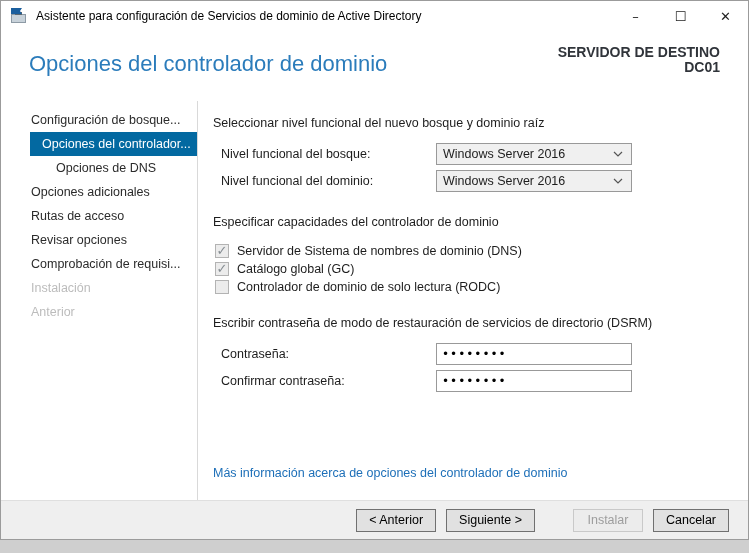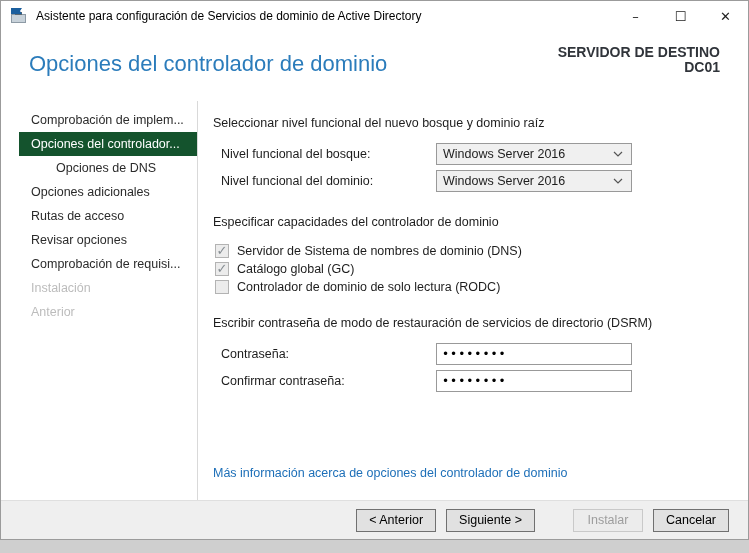--- a/index.html
+++ b/index.html
@@ -66,23 +66,23 @@
   .nav-item {
     height: 24px; line-height: 24px;
     font-size: 12.5px;
     color: #2b2b2b;
     padding-left: 30px;
     white-space: nowrap; overflow: hidden;
     cursor: default;
   }
   .nav-item.child { padding-left: 55px; }
   .nav-item.selected {
-    background: #14532d;
+    background: #0369a1;
     color: #ffffff;
-    margin-left: 18px;
+    margin-left: 29px;
     padding-left: 12px;
   }
   .nav-item.disabled { color: #bcbcbc; }
   .main {
     position: absolute; left: 197px; top: 0; right: 0; bottom: 0;
     padding: 15px 20px 0 15px;
     font-size: 12.5px;
   }
   .section-heading {
     font-size: 12.5px; color: #1d1d1d;
@@ -191,21 +191,21 @@
     <div class="page-title">Opciones del controlador de dominio</div>
     <div class="target-block">
       <div>SERVIDOR DE DESTINO</div>
       <div>DC01</div>
     </div>
   </div>
 
   <div class="content">
 
     <div class="sidebar">
-      <div class="nav-item">Comprobación de implem...</div>
+      <div class="nav-item">Configuración de bosque...</div>
       <div class="nav-item selected">Opciones del controlador...</div>
       <div class="nav-item child">Opciones de DNS</div>
       <div class="nav-item">Opciones adicionales</div>
       <div class="nav-item">Rutas de acceso</div>
       <div class="nav-item">Revisar opciones</div>
       <div class="nav-item">Comprobación de requisi...</div>
       <div class="nav-item disabled">Instalación</div>
       <div class="nav-item disabled">Anterior</div>
     </div>
 

